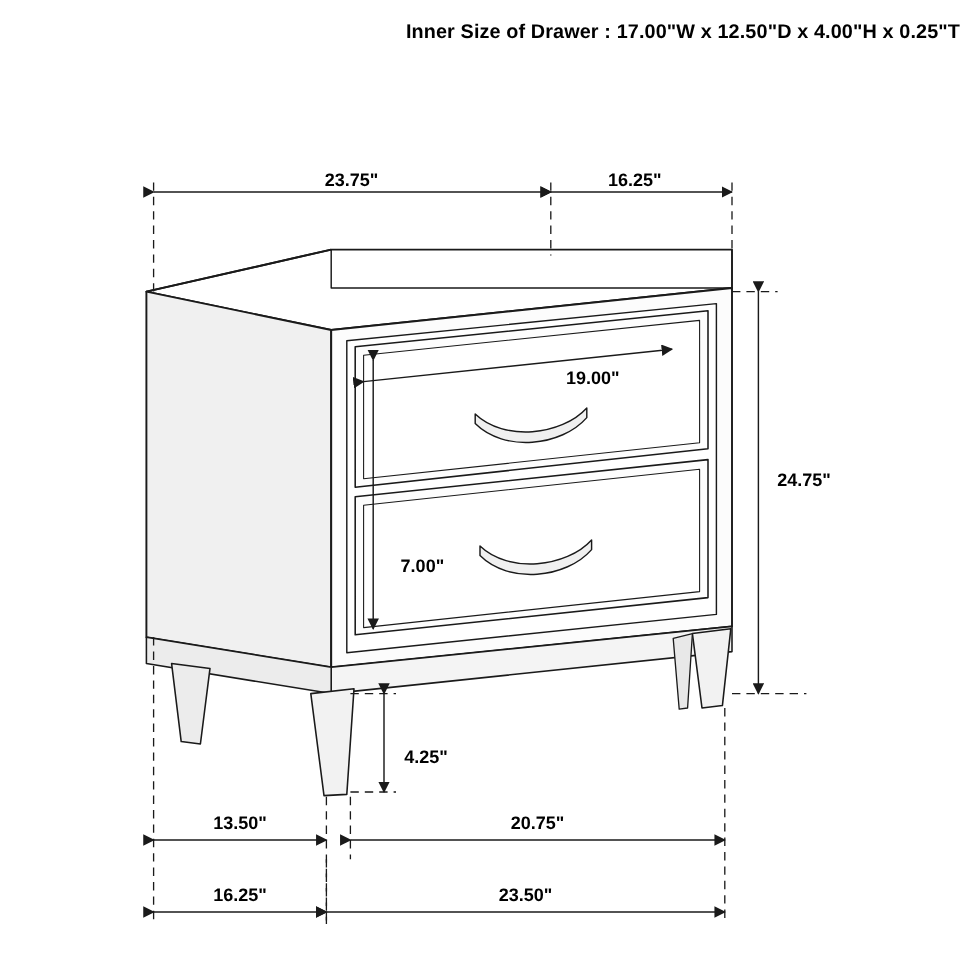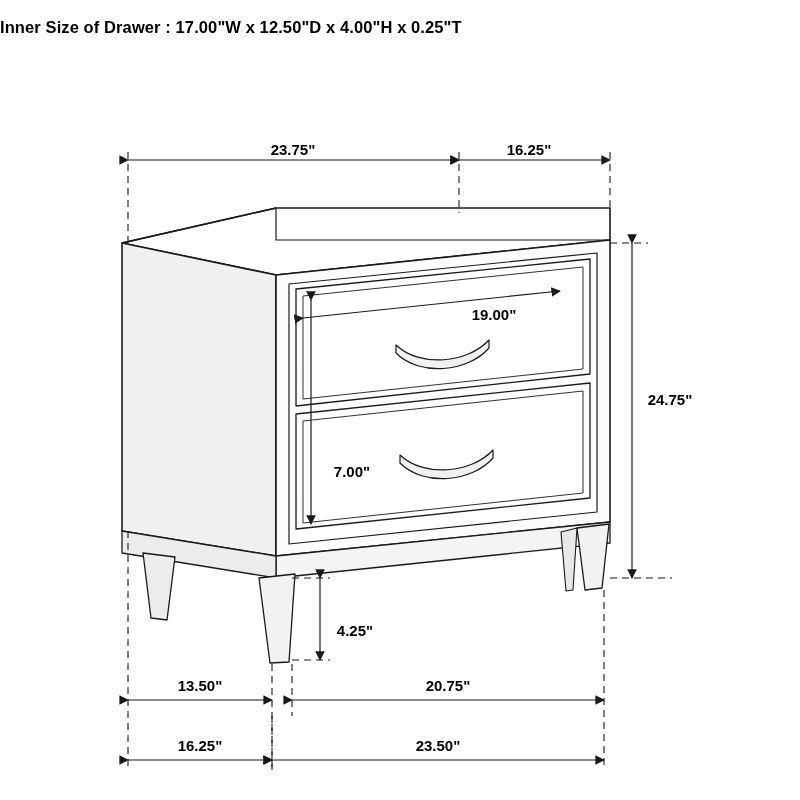--- a/index.html
+++ b/index.html
@@ -18,21 +18,21 @@
   #stage {
     position: relative;
     width: 800px;
     height: 800px;
   }
   #title {
     position: absolute;
     top: 18px;
     left: 0;
     width: 800px;
-    text-align: left;
+    text-align: right;
     font-size: 16.5px;
     font-weight: bold;
     letter-spacing: 0.1px;
     color: #000;
   }
   svg#drawing {
     position: absolute;
     top: 0;
     left: 0;
     width: 800px;

